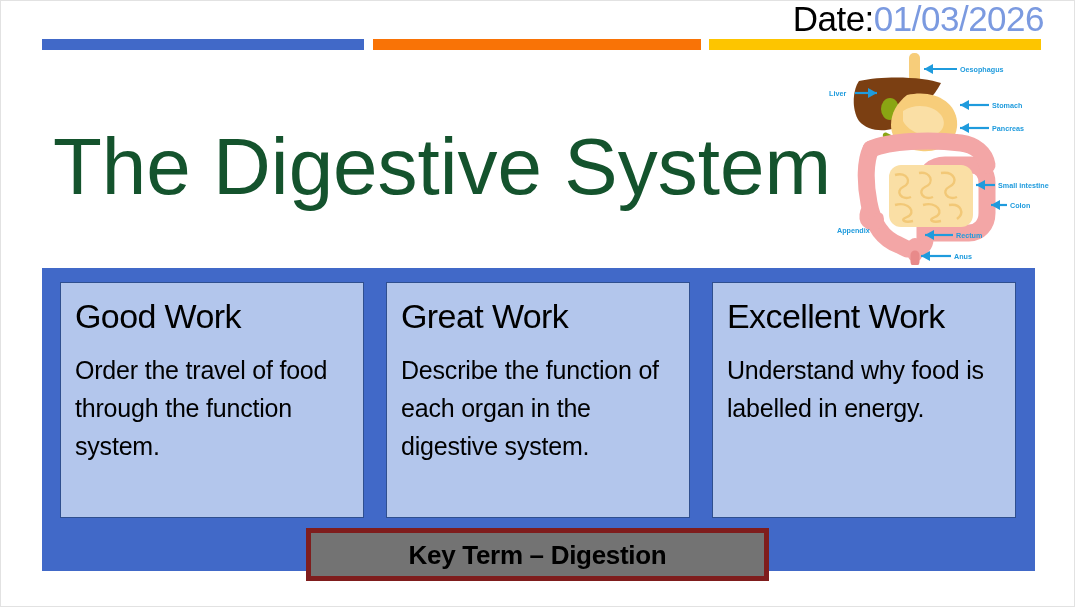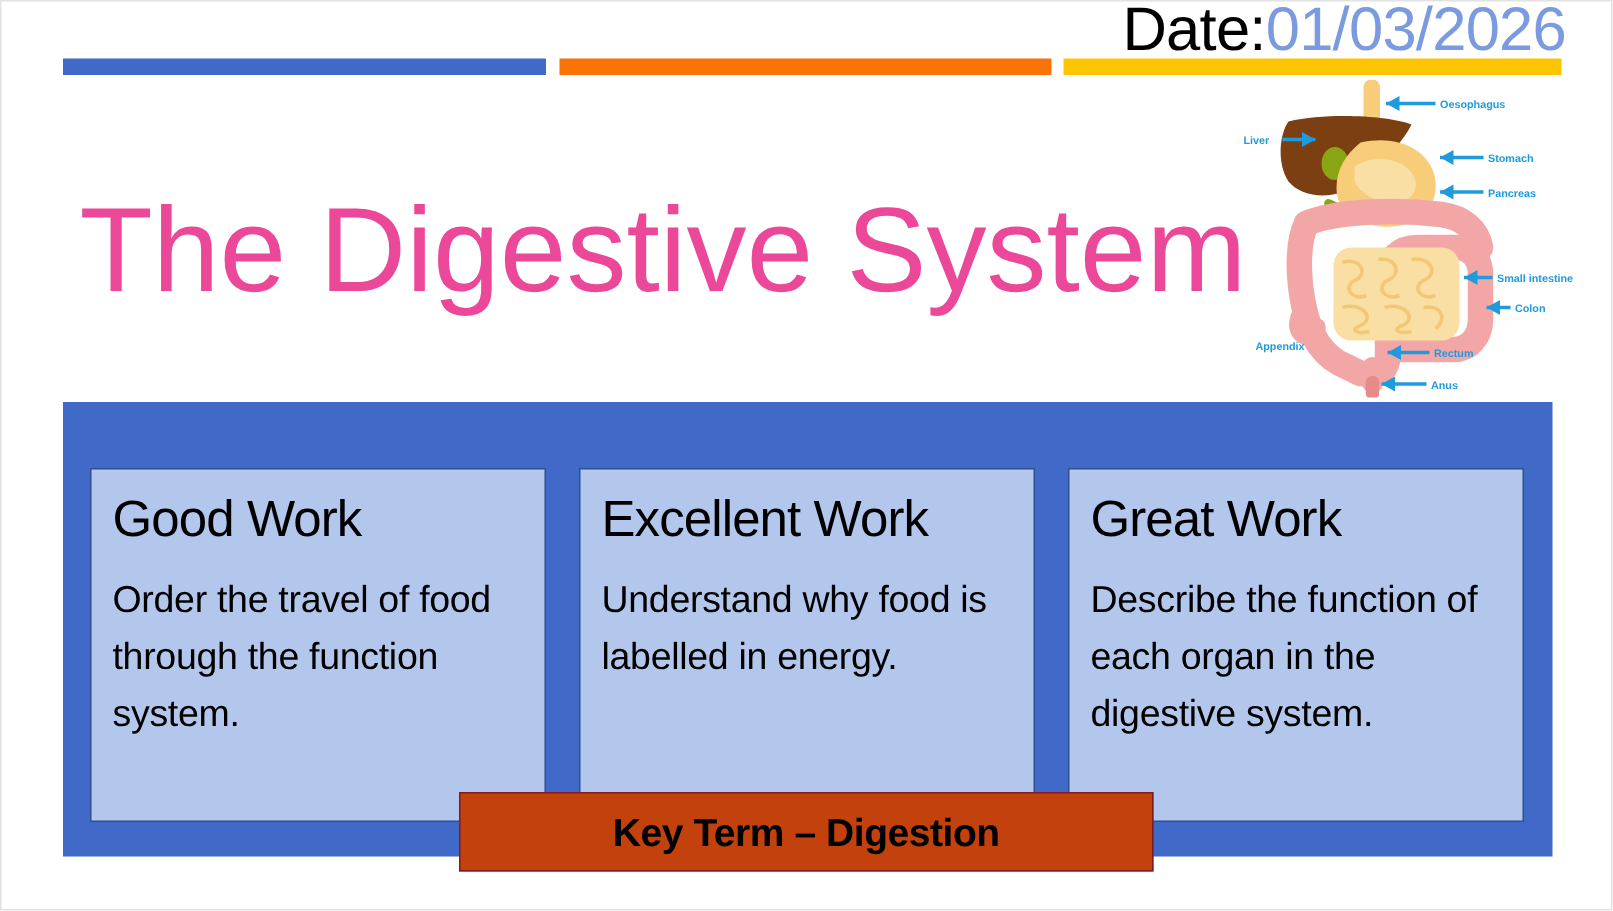--- a/index.html
+++ b/index.html
@@ -22,21 +22,21 @@
     box-sizing: border-box;
     border: 1px solid #e2e2e2;
     overflow: hidden;
   }
 
   
   .date-line {
     position: absolute;
     top: -2px;
     right: 30px;
-    font-size: 41px;
+    font-size: 35px;
     line-height: 40px;
     white-space: nowrap;
     font-family: "Liberation Sans", sans-serif;
   }
   .date-label {
     color: #000000;
     font-weight: 400;
     letter-spacing: -0.5px;
   }
   .date-value {
@@ -55,21 +55,21 @@
   .bar-orange { left: 372px; width: 328px; background: #f97306; }
   .bar-yellow { left: 708px; width: 332px; background: #fdc500; }
 
   
   .slide-title {
     position: absolute;
     left: 52px;
     top: 118px;
     font-size: 80px;
     line-height: 96px;
-    color: #ec4899;
+    color: #14532d;
     font-weight: 400;
     letter-spacing: 0px;
     white-space: nowrap;
   }
 
   
   .anatomy {
     position: absolute;
     left: 828px;
     top: 52px;
@@ -90,21 +90,20 @@
     box-sizing: border-box;
   }
 
   .cards {
     position: absolute;
     left: 18px;
     top: 14px;
     width: 957px;
     display: flex;
     gap: 22px;
-    margin-top: 30px;
   }
 
   .card {
     width: 304px;
     height: 236px;
     background: #b3c6ec;
     border: 1.5px solid #2f4f8f;
     box-sizing: border-box;
     padding: 12px 14px 10px 14px;
   }
@@ -126,22 +125,22 @@
     margin: 0;
   }
 
   
   .key-term {
     position: absolute;
     left: 305px;
     top: 527px;
     width: 463px;
     height: 53px;
-    background: #c2410c;
-    border: 1px solid #7f1d1d;
+    background: #737373;
+    border: 5px solid #7f1d1d;
     box-sizing: border-box;
     display: flex;
     align-items: center;
     justify-content: center;
   }
   .key-term-text {
     font-size: 26px;
     line-height: 30px;
     color: #000000;
     font-weight: bold;
@@ -242,29 +241,29 @@
 
   <div class="panel">
     <div class="cards">
 
       <div class="card">
         <div class="card-title">Good Work</div>
         <div class="card-body">Order the travel of food through the function system.</div>
       </div>
 
       <div class="card">
+        <div class="card-title">Great Work</div>
+        <div class="card-body">Describe the function of each organ in the digestive system.</div>
+      </div>
+
+      <div class="card">
         <div class="card-title">Excellent Work</div>
         <div class="card-body">Understand why food is labelled in energy.</div>
       </div>
 
-      <div class="card">
-        <div class="card-title">Great Work</div>
-        <div class="card-body">Describe the function of each organ in the digestive system.</div>
-      </div>
-
     </div>
   </div>
 
   <div class="key-term">
     <span class="key-term-text">Key Term – Digestion</span>
   </div>
 
 </div>
 
 </body></html>

